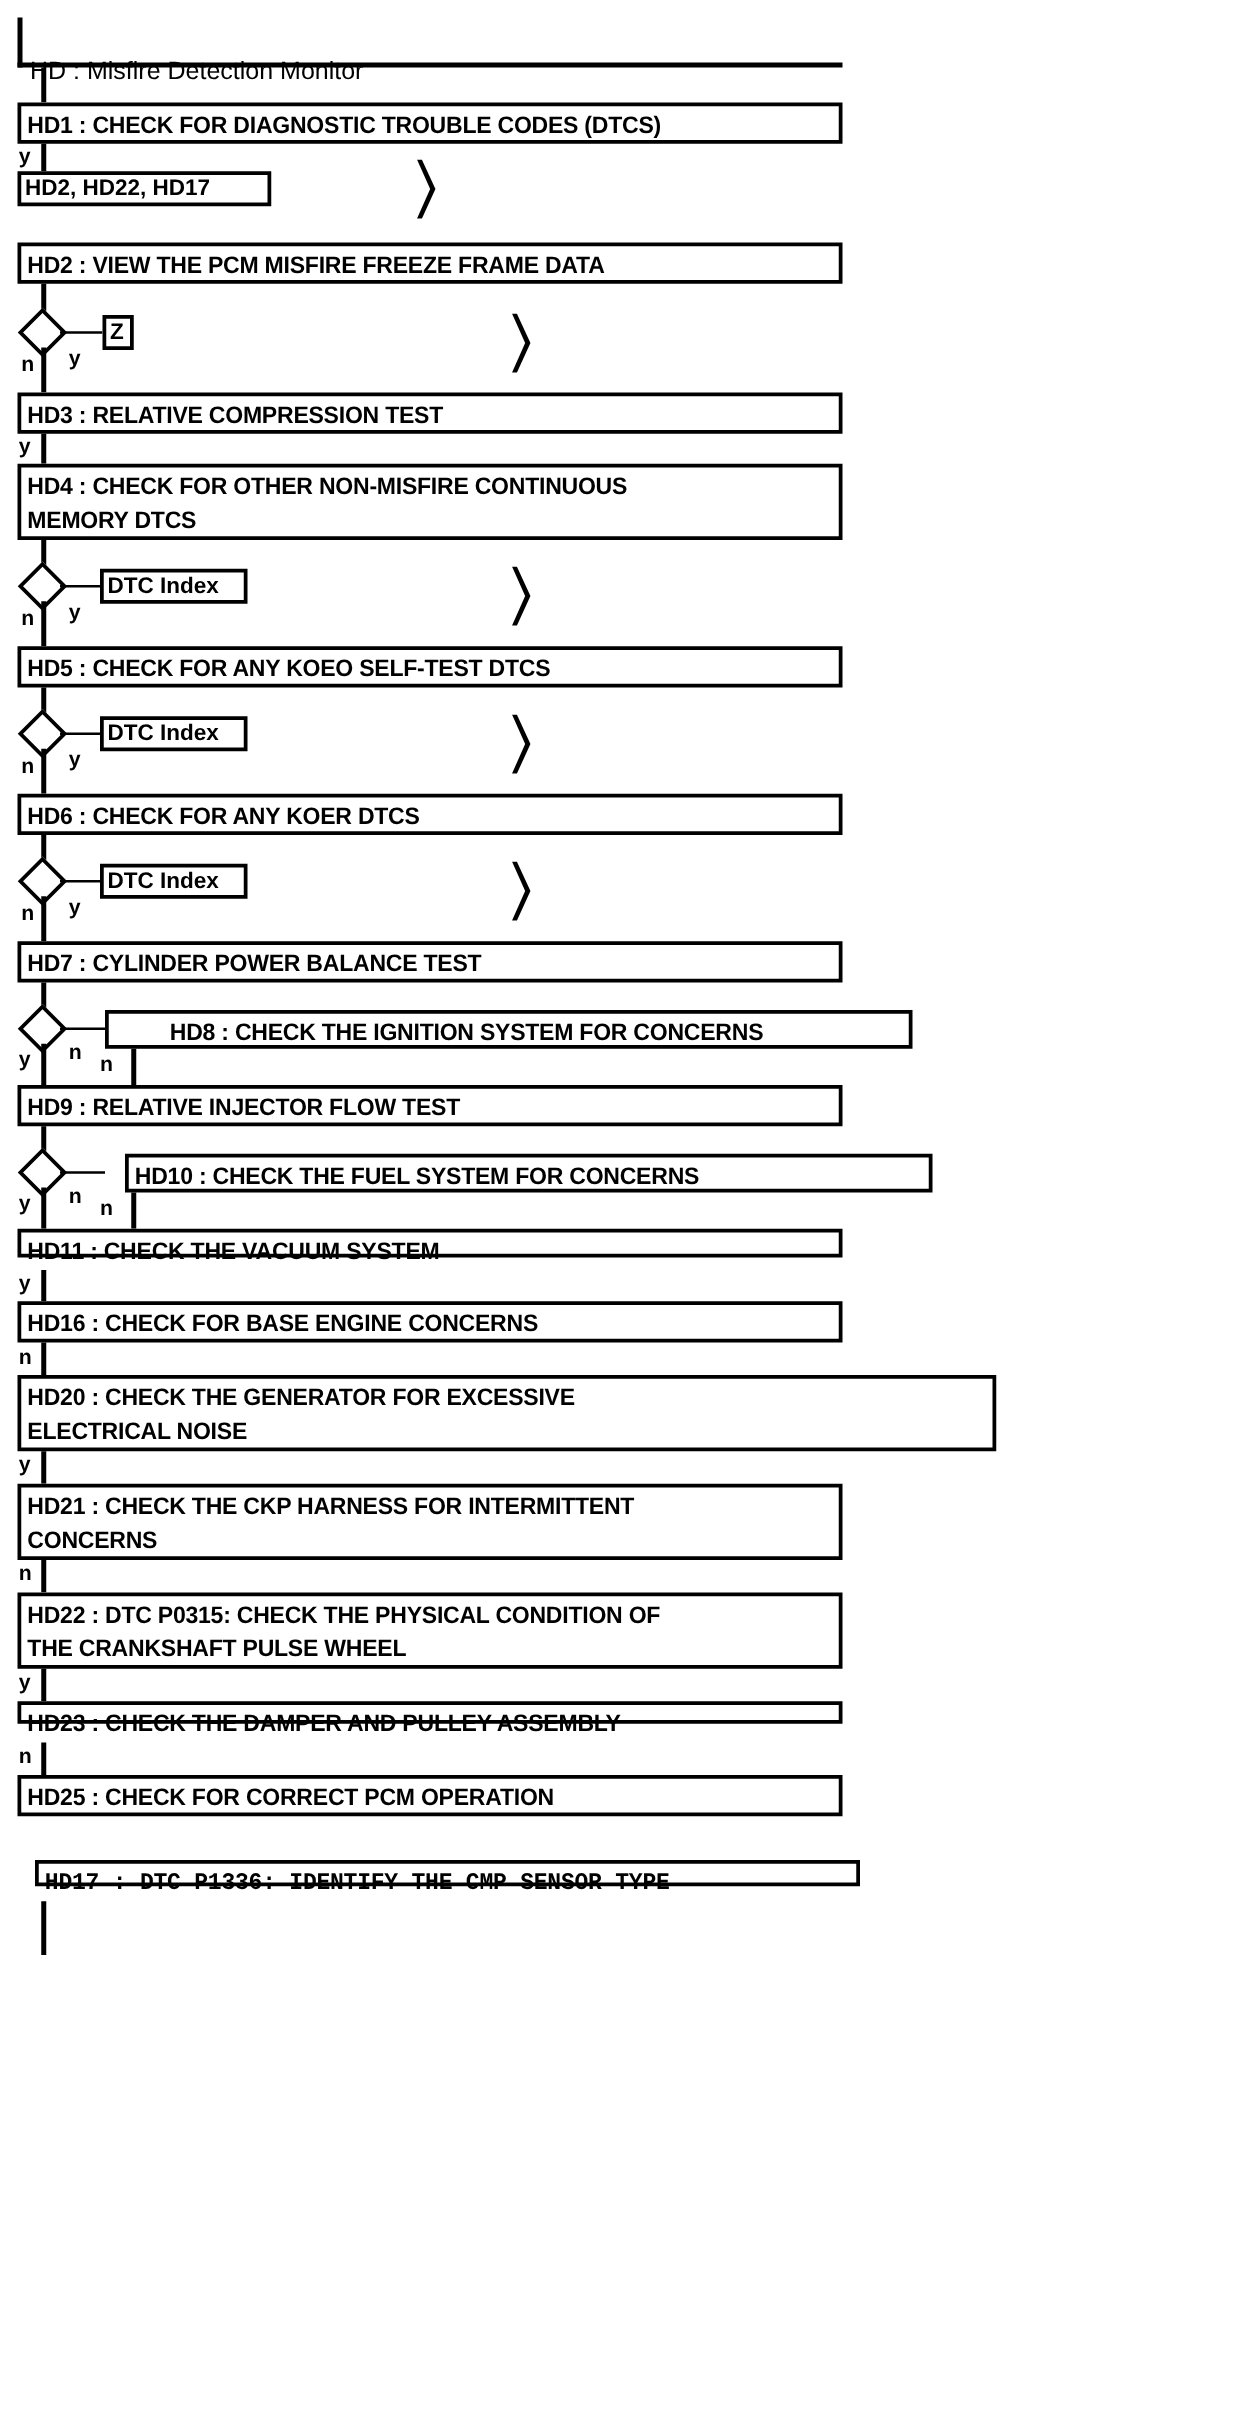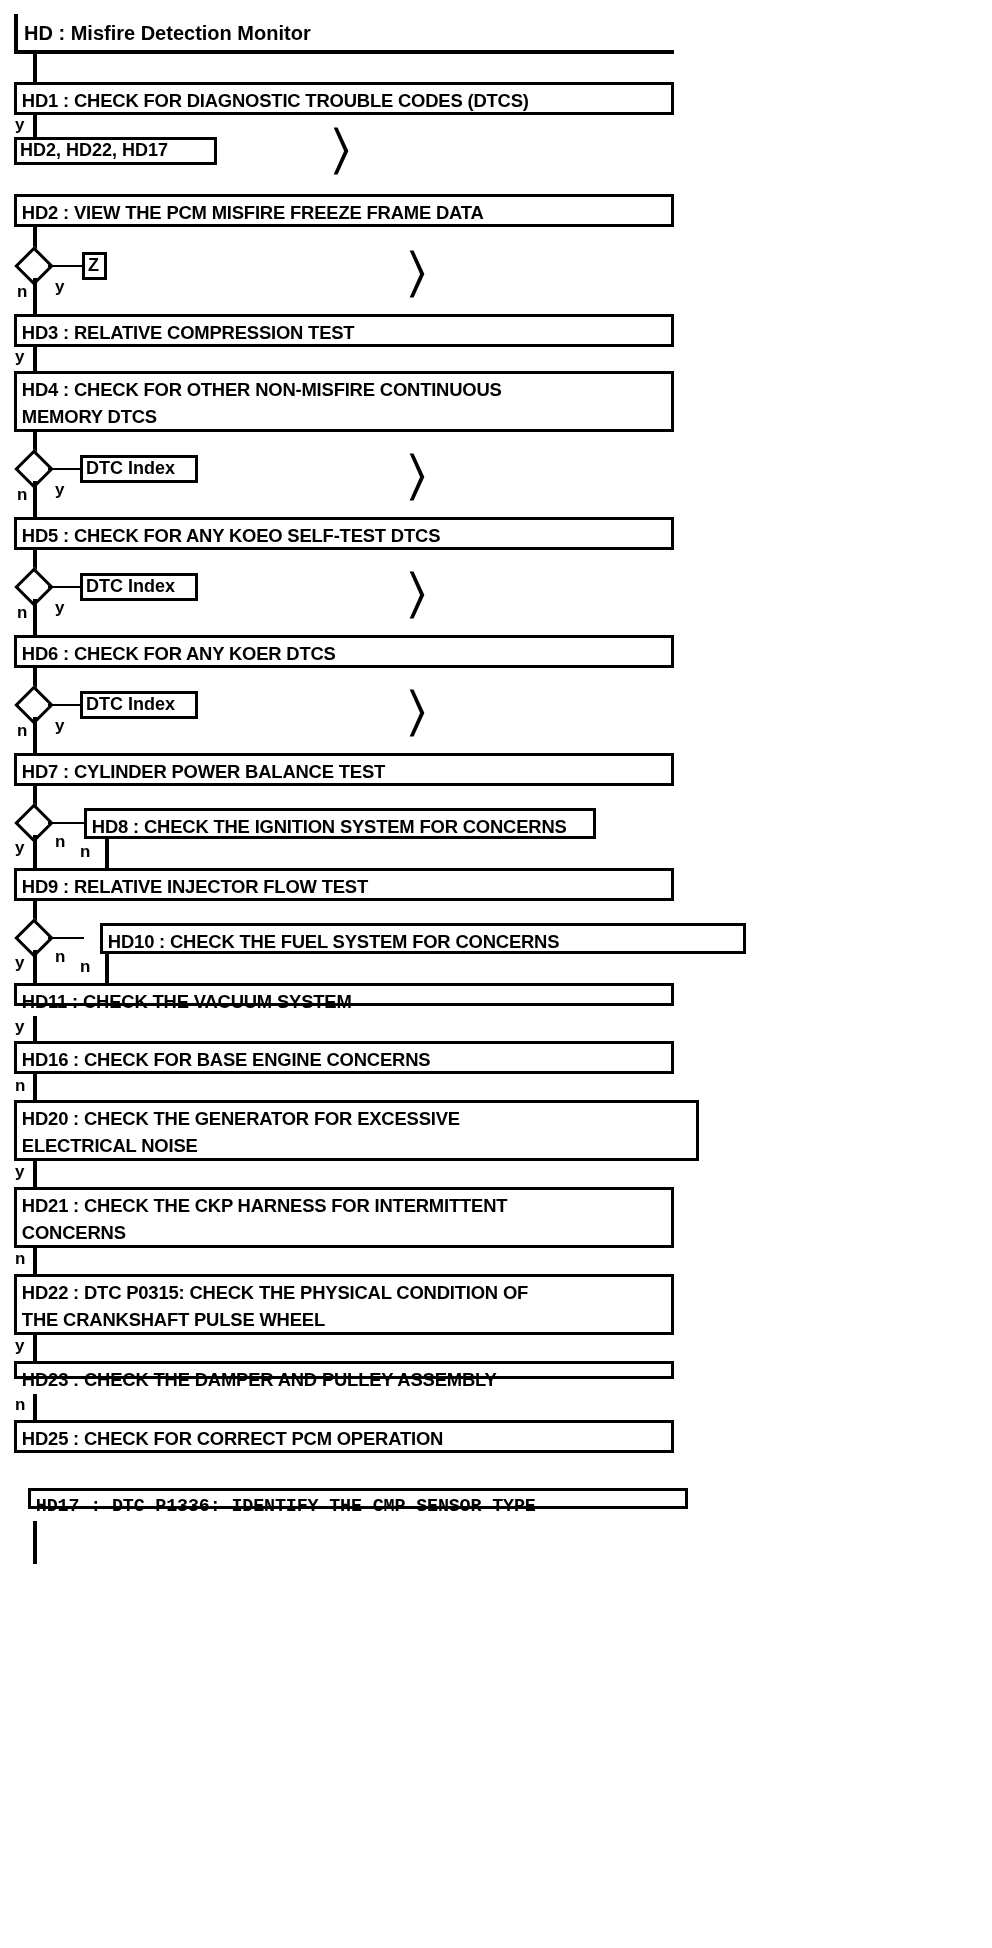--- a/index.html
+++ b/index.html
@@ -41,25 +41,26 @@
   }
   
   .titlebox {
     position: absolute;
     border-left: 4px solid #000;
     border-bottom: 4px solid #000;
     box-sizing: border-box;
     background: #fff;
   }
   .titlebox .ttext {
-    font-weight: bold;
+    font-weight: normal;
     font-size: 20px;
     line-height: 26px;
     padding: 6px 0 0 6px;
     white-space: nowrap;
+    margin-top: 24px;
   }
   
   .refbox {
     position: absolute;
     border: 3px solid #000;
     background: #fff;
     box-sizing: border-box;
     display: flex;
   }
   .refbox .rtext {
@@ -190,21 +191,21 @@
   <div class="vline" style="left:33px; top:717px; height:36px;"></div>
   <div class="chev" style="left:408px; top:684px;">〉</div>
 
   <div class="pbox" style="left:14px; top:753px; width:660px; height:33px;">
     <div class="ptext">HD7 : CYLINDER POWER BALANCE TEST</div>
   </div>
   <div class="vline" style="left:33px; top:786px; height:23px;"></div>
 
   <div class="diamond" style="left:20px; top:809px;"></div>
   <div class="hline-thin" style="left:48px; top:822px; width:36px;"></div>
-  <div class="pbox" style="left:84px; top:808px; width:512px; height:31px;">
+  <div class="pbox" style="left:84px; top:808px; width:646px; height:31px;padding-left:44px;">
     <div class="ptext">HD8 : CHECK THE IGNITION SYSTEM FOR CONCERNS</div>
   </div>
   <div class="elabel" style="left:15px; top:839px;">y</div>
   <div class="elabel" style="left:55px; top:833px;">n</div>
   <div class="vline" style="left:33px; top:835px; height:33px;"></div>
 
   <div class="vline" style="left:105px; top:839px; height:29px;"></div>
   <div class="elabel" style="left:80px; top:843px;">n</div>
 
   <div class="pbox" style="left:14px; top:868px; width:660px; height:33px;">
@@ -229,21 +230,21 @@
   </div>
   <div class="vline" style="left:33px; top:1016px; height:25px;"></div>
   <div class="elabel" style="left:15px; top:1018px;">y</div>
 
   <div class="pbox" style="left:14px; top:1041px; width:660px; height:33px;">
     <div class="ptext">HD16 : CHECK FOR BASE ENGINE CONCERNS</div>
   </div>
   <div class="vline" style="left:33px; top:1074px; height:26px;"></div>
   <div class="elabel" style="left:15px; top:1077px;">n</div>
 
-  <div class="pbox" style="left:14px; top:1100px; width:685px; height:61px;">
+  <div class="pbox" style="left:14px; top:1100px; width:783px; height:61px;">
     <div class="ptext">HD20 : CHECK THE GENERATOR FOR EXCESSIVE
 ELECTRICAL NOISE</div>
   </div>
   <div class="vline" style="left:33px; top:1161px; height:26px;"></div>
   <div class="elabel" style="left:15px; top:1163px;">y</div>
 
   <div class="pbox" style="left:14px; top:1187px; width:660px; height:61px;">
     <div class="ptext">HD21 : CHECK THE CKP HARNESS FOR INTERMITTENT
 CONCERNS</div>
   </div>

